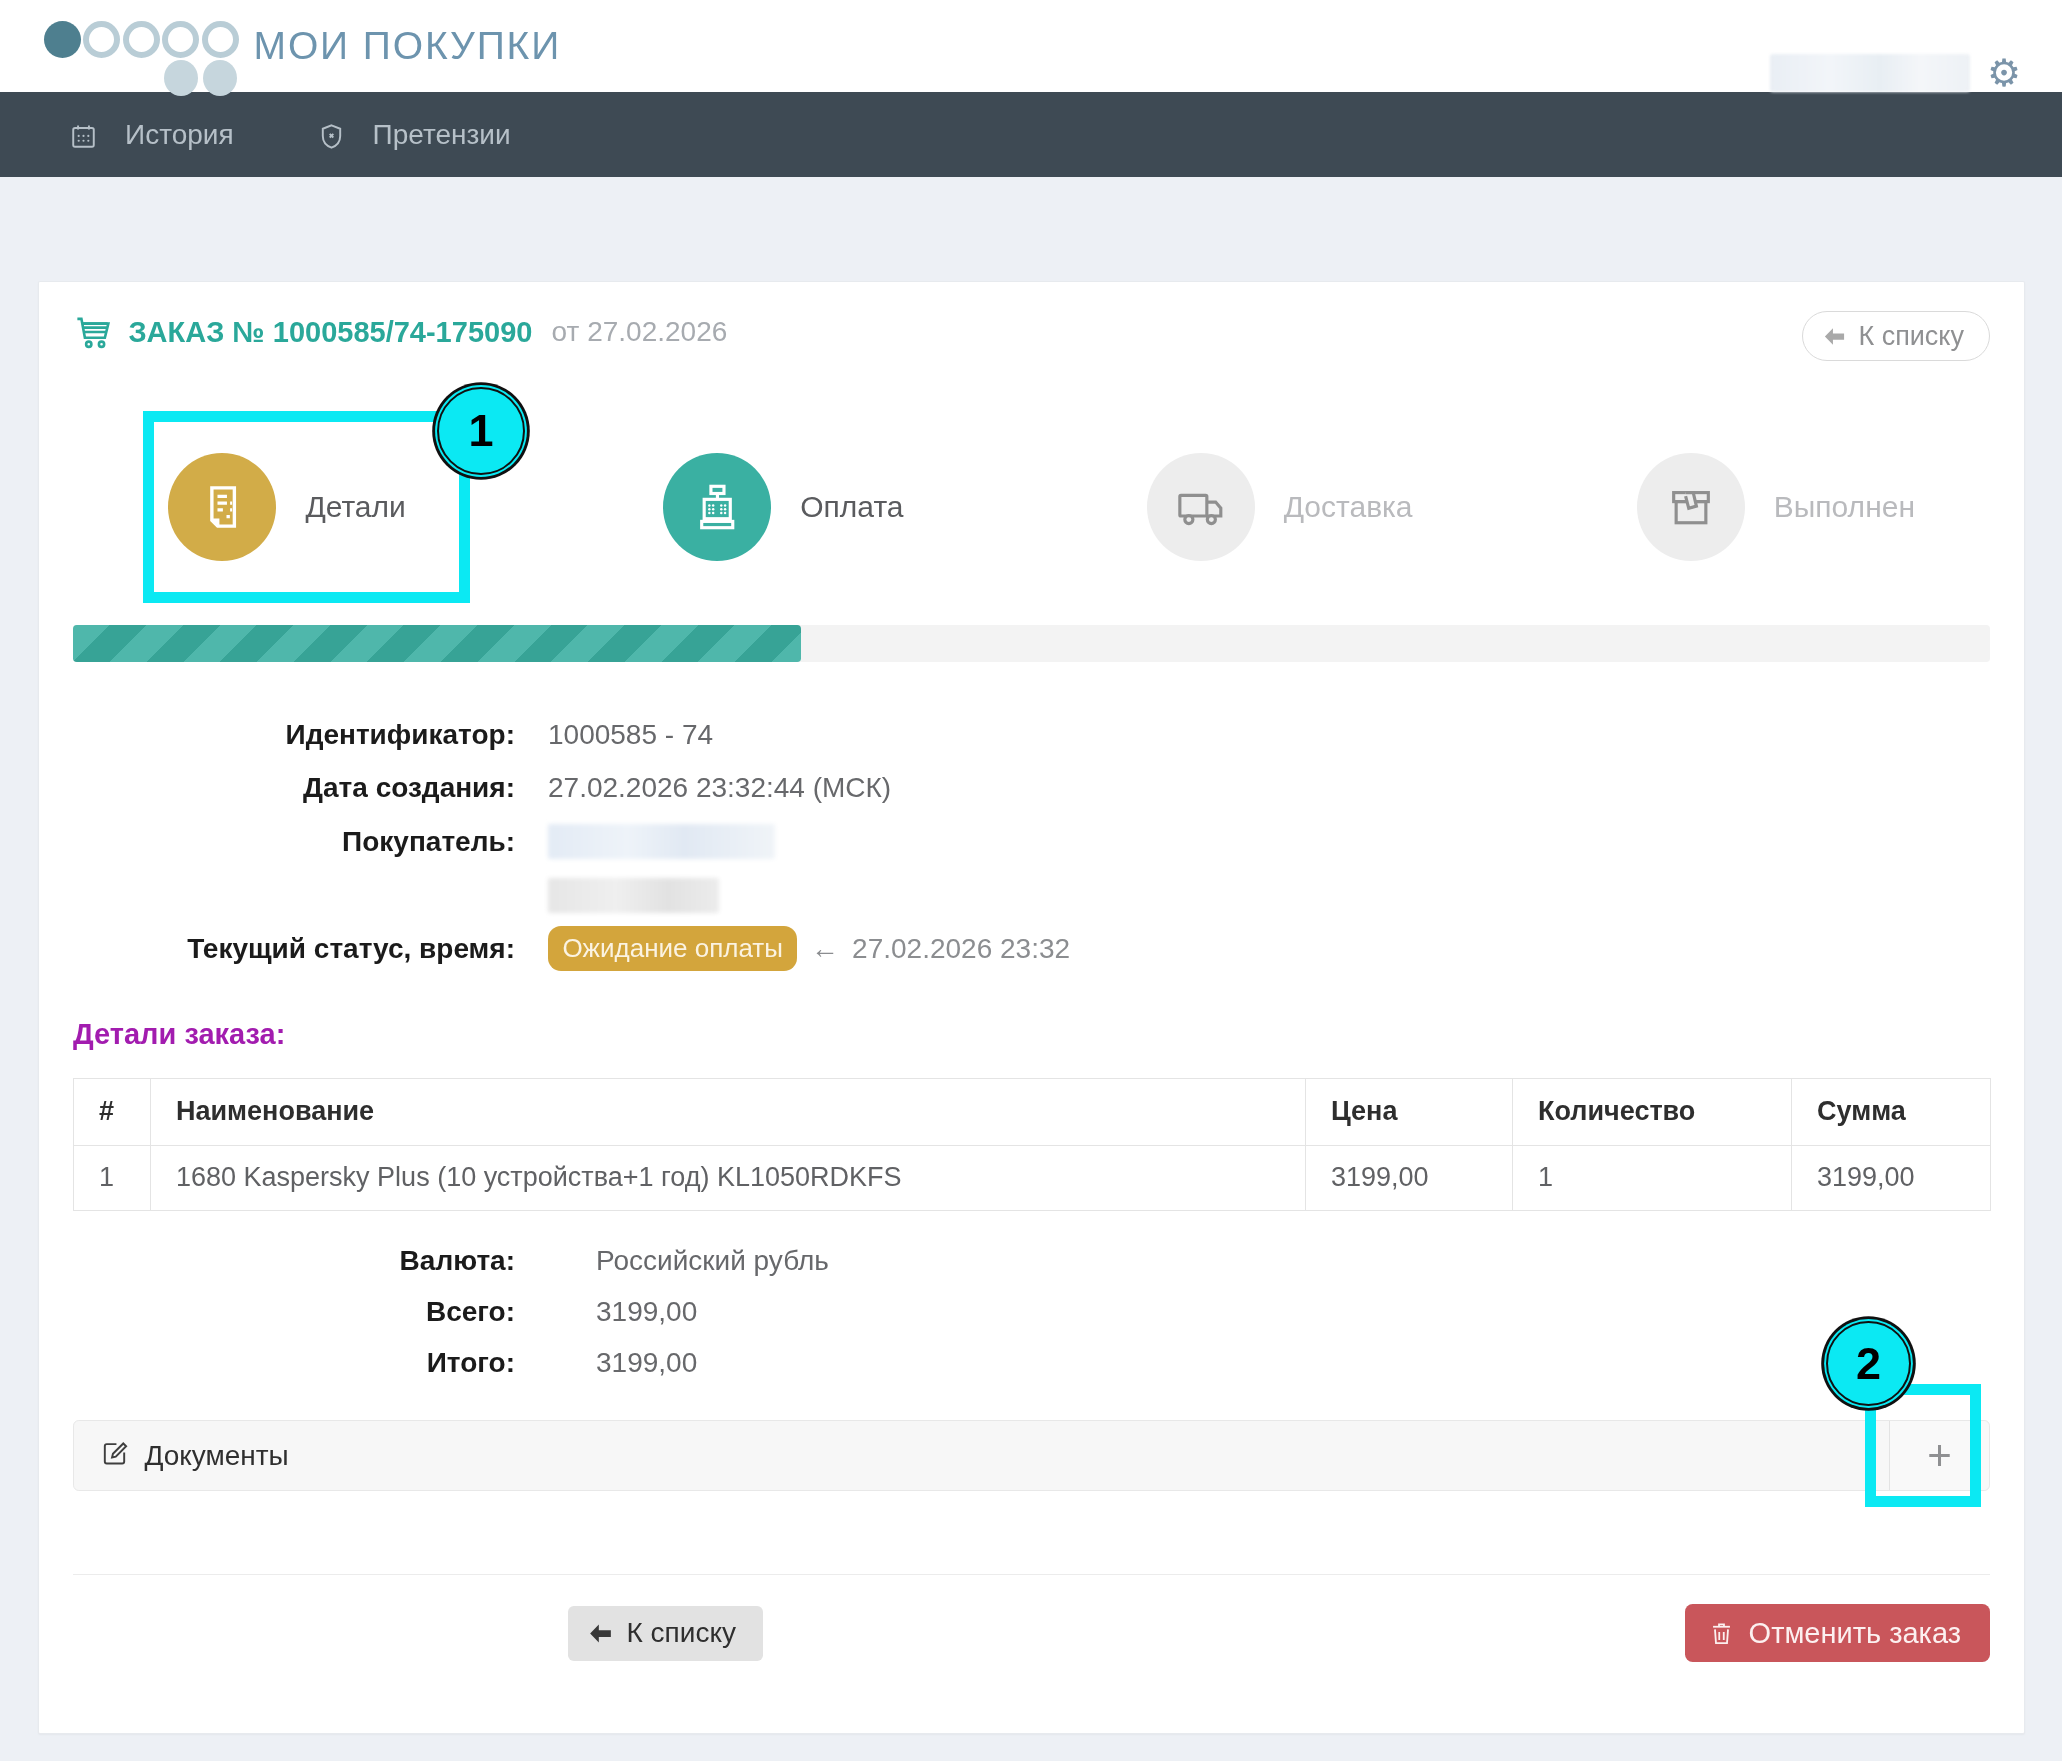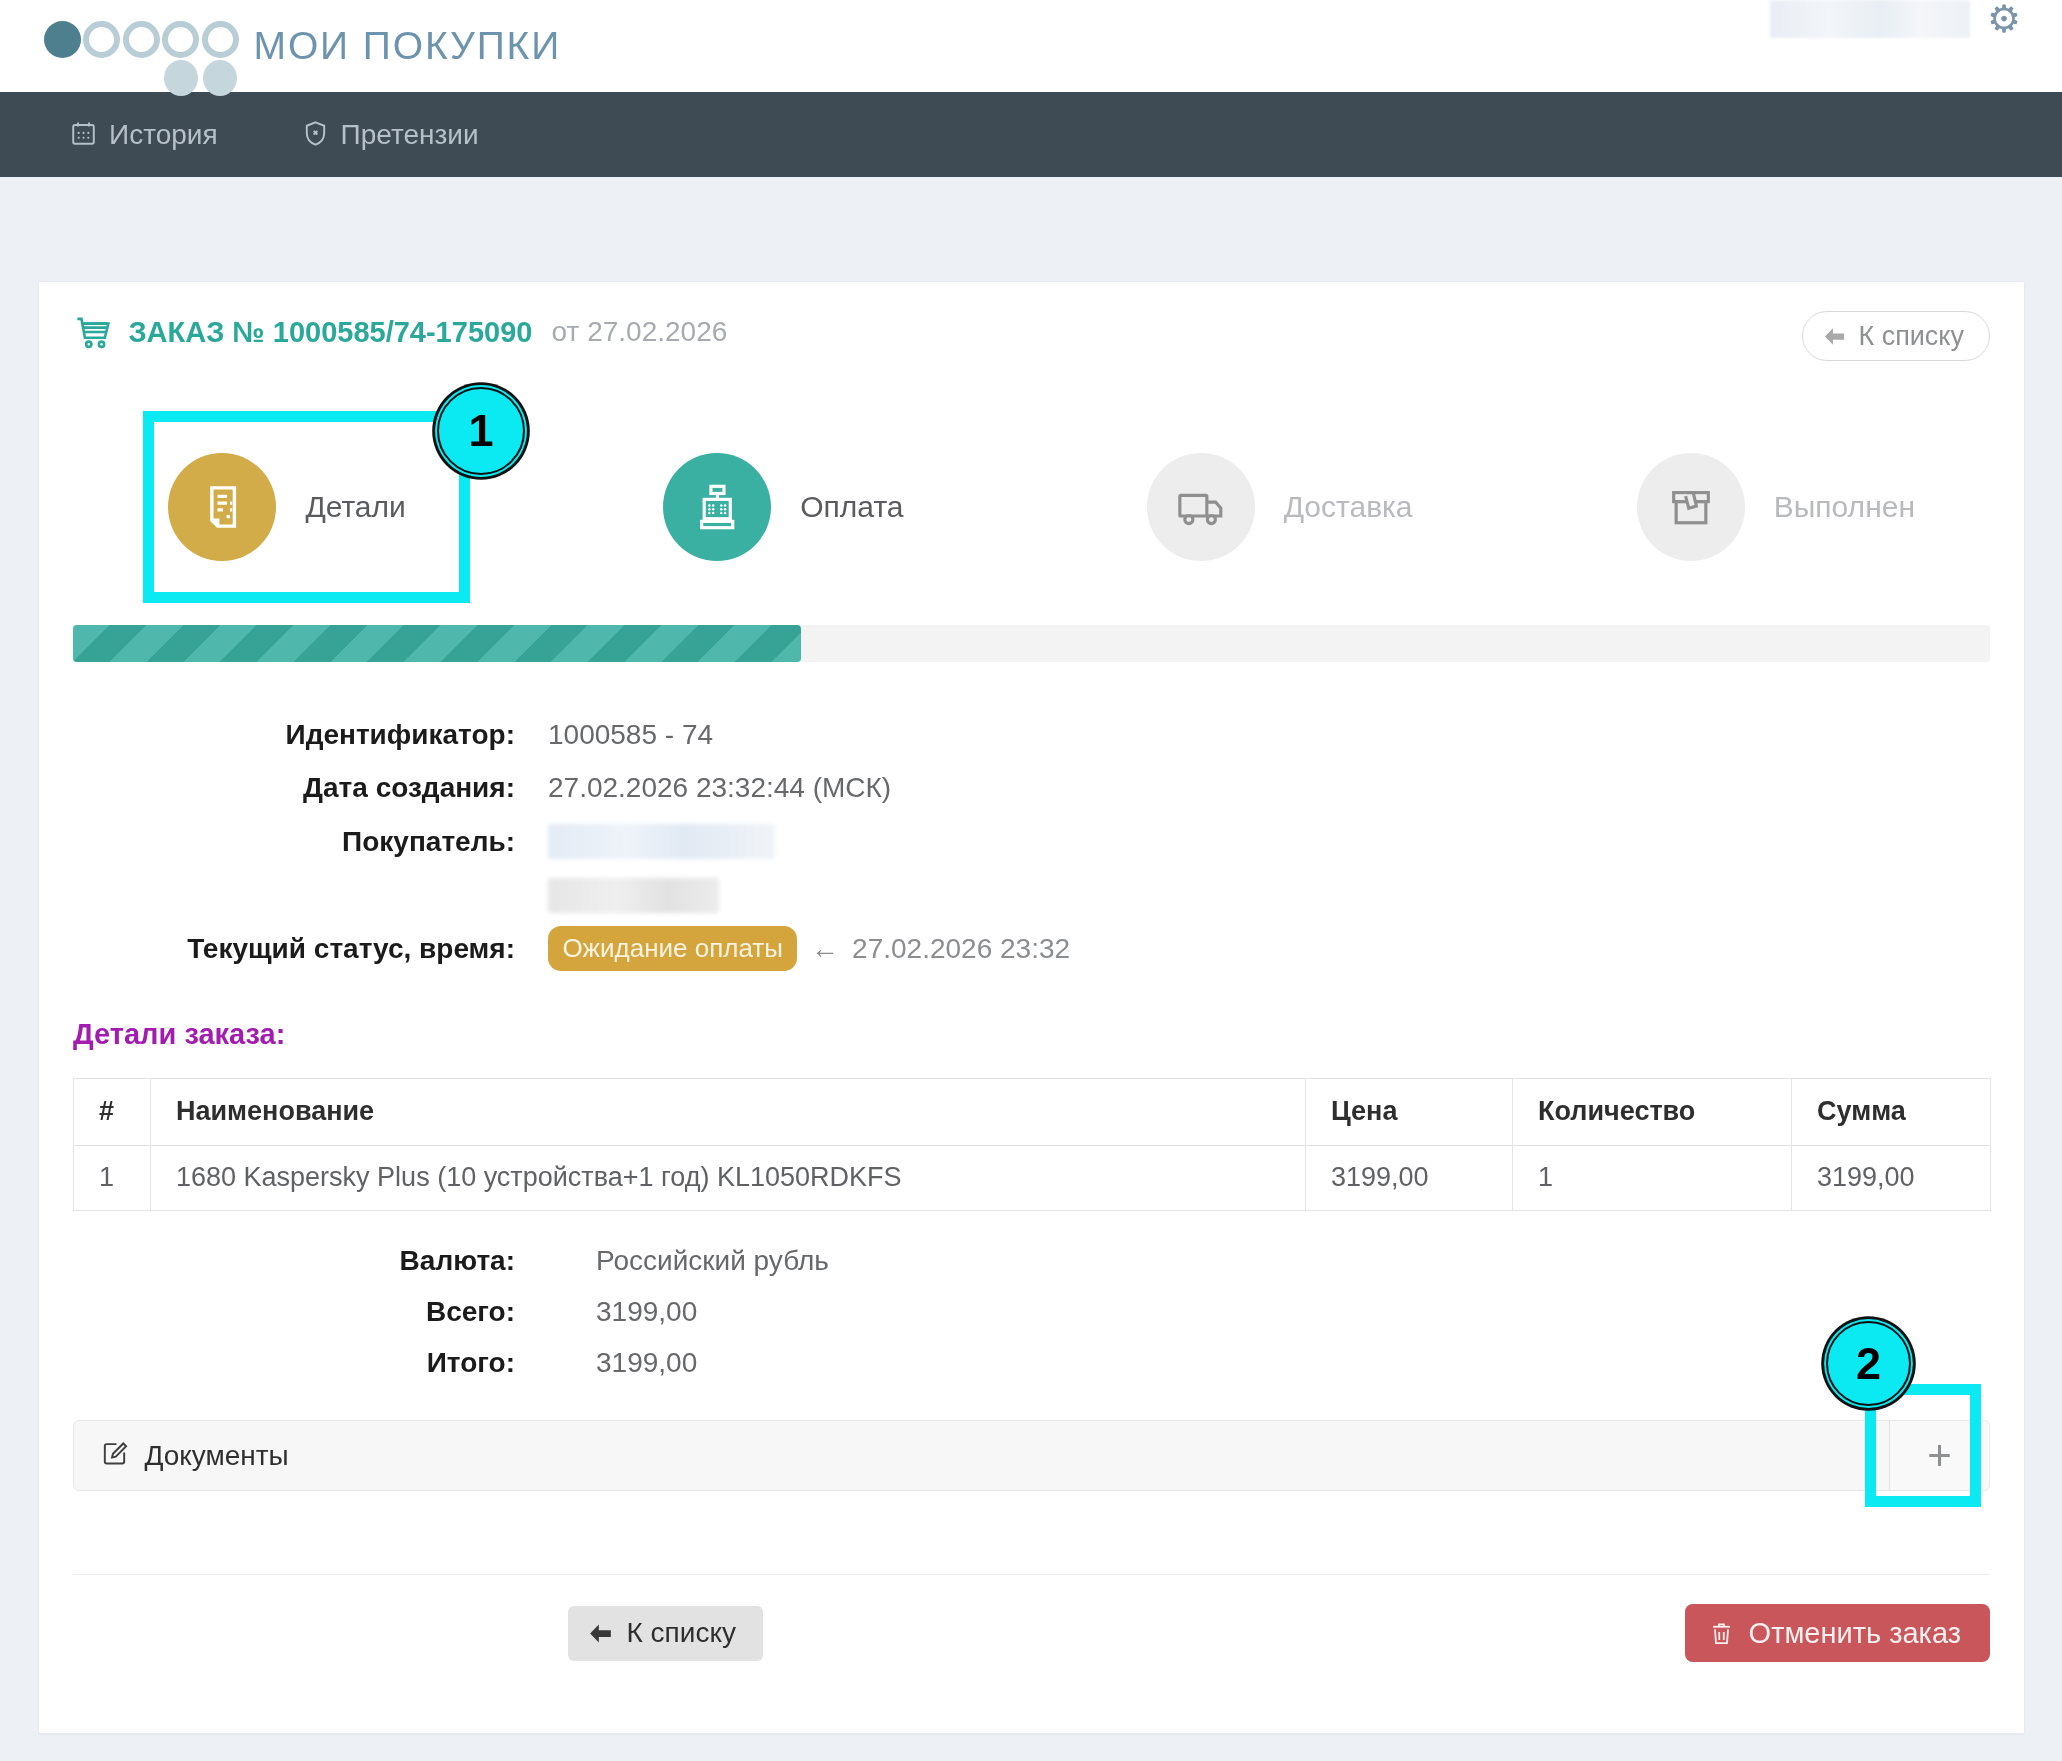--- a/index.html
+++ b/index.html
@@ -1,40 +1,40 @@
 <!DOCTYPE html>
 <html><head>
 <meta charset="utf-8">
 <style>
   * { margin:0; padding:0; box-sizing:border-box; }
   html,body { width:2063px; height:1762px; font-family:"Liberation Sans", sans-serif; background:#edf0f5; overflow:hidden; }
 
   
-  .app-header { height:92px; background:#ffffff; display:flex; align-items:flex-start; justify-content:space-between; padding:0 42px 0 44px; position:relative; }
+  .app-header { height:92px; background:#ffffff; display:flex; align-items:flex-end; justify-content:space-between; padding:0 42px 0 44px; position:relative; }
   .brand { display:flex; align-items:center; }
   .logo { position:relative; width:198px; height:92px; }
   .logo .c { position:absolute; width:37px; height:37px; border-radius:50%; top:21px; }
   .logo .c1 { left:0;   background:#4e7f8f; }
   .logo .c2 { left:39px;  border:6.7px solid #b9cdd6; background:#fff; }
   .logo .c3 { left:79px;  border:6.7px solid #b9cdd6; background:#fff; }
   .logo .c4 { left:118px; border:6.7px solid #b9cdd6; background:#fff; }
   .logo .c5 { left:158px; border:6.7px solid #b9cdd6; background:#fff; }
   .logo .c6, .logo .c7 { position:absolute; width:34px; height:36px; border-radius:50%; background:#c6d6dd; top:60px; }
   .logo .c6 { left:120px; }
   .logo .c7 { left:159px; }
   .brand-title { font-size:39px; color:#6d94ae; letter-spacing:1.9px; margin-left:11.5px; font-weight:400; }
   .header-right { display:flex; align-items:center; gap:17.3px; }
   .user-blur { width:200px; height:38px; border-radius:2.9px;
     background:linear-gradient(90deg,#e9eef4 0%,#f2f5f9 30%,#e8eef3 55%,#f4f6f9 75%,#edf1f5 100%);
     filter:blur(1.4px); }
   .gear { font-size:38px; color:#7b94a9; line-height:1; cursor:pointer; }
 
   
   .nav { height:85px; background:#3e4a54; display:flex; align-items:center; padding-left:69px; gap:83px; }
-  .nav-item { display:flex; align-items:flex-start; gap:11px; color:#b6c0c8; font-size:28px; cursor:pointer; }
+  .nav-item { display:flex; align-items:flex-end; gap:27px; color:#b6c0c8; font-size:28px; cursor:pointer; }
   .nav-item svg { display:block; }
 
   
   .main { margin:104px 38px 0 38px; }
   .card { background:#ffffff; border:1px solid #e7eaee; border-radius:1.9px; box-shadow:0 1px 1.9px rgba(0,0,0,.04); padding-bottom:71px; position:relative; }
 
   .card-header { display:flex; align-items:flex-start; justify-content:space-between; padding:29px 34px 0 34px; height:98px; }
   .order-title { display:flex; align-items:center; gap:13.4px; }
   .order-title svg { display:block; }
   .order-no { font-size:29px; font-weight:bold; color:#2aa89a; }

